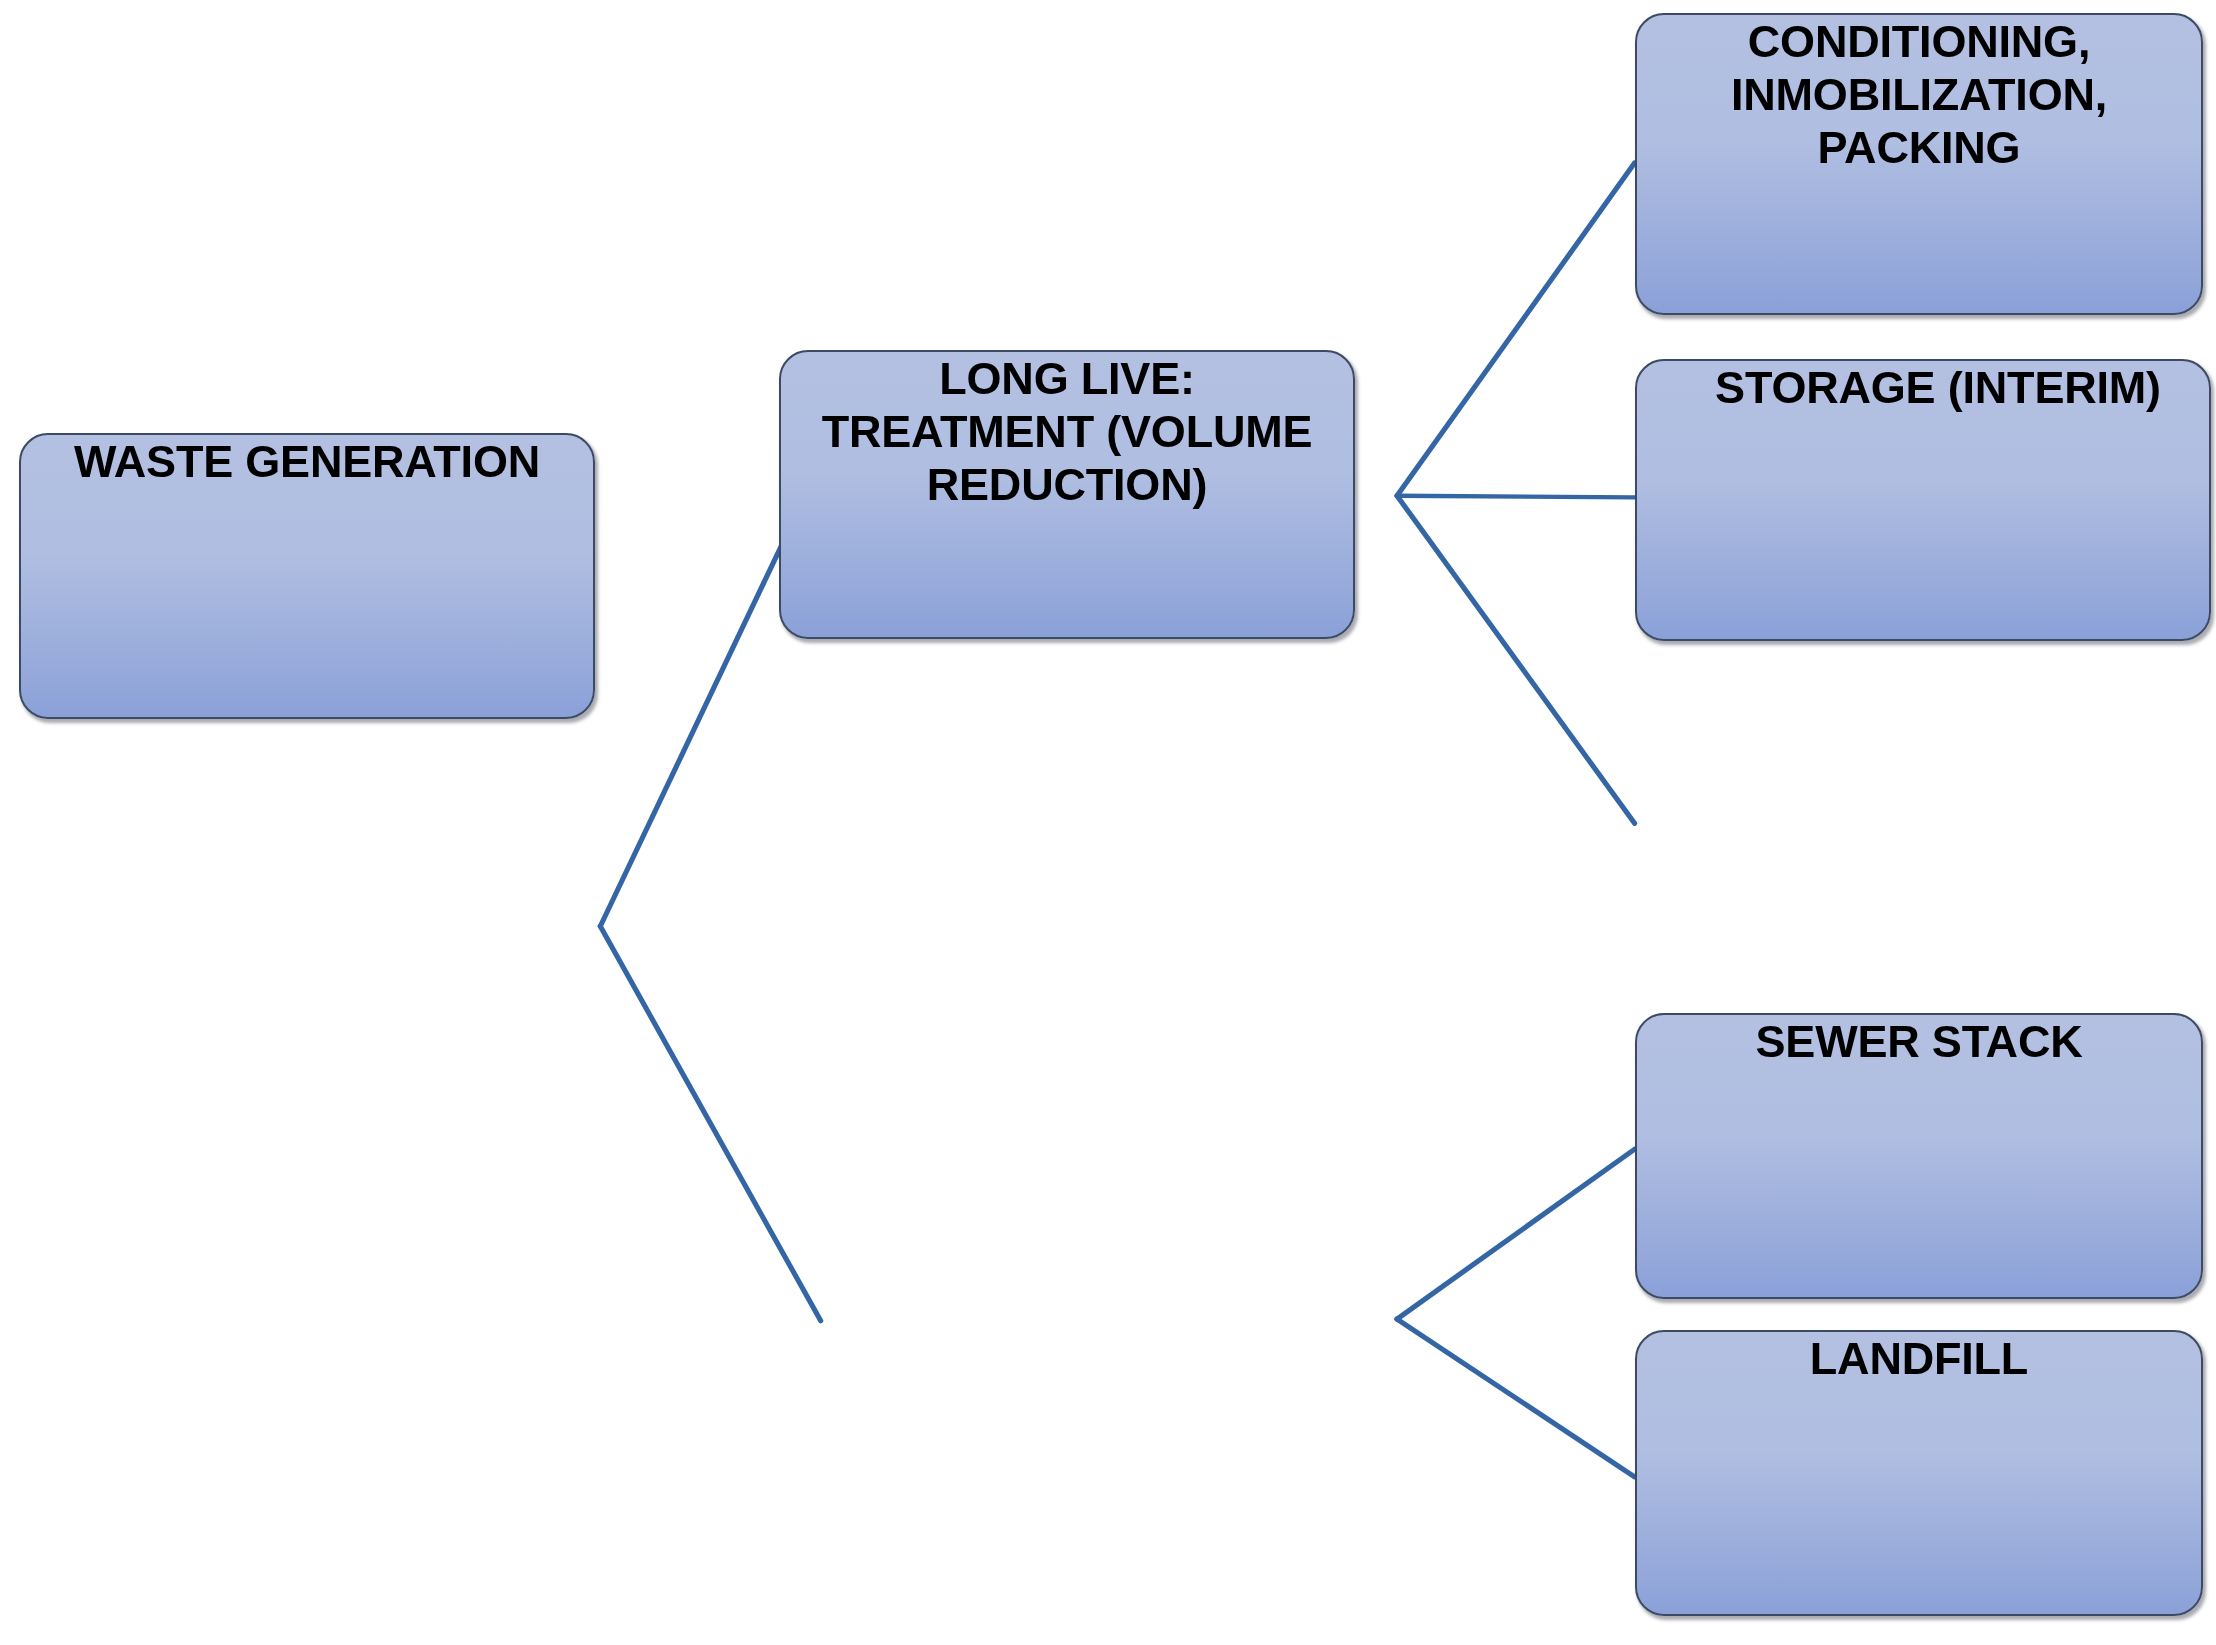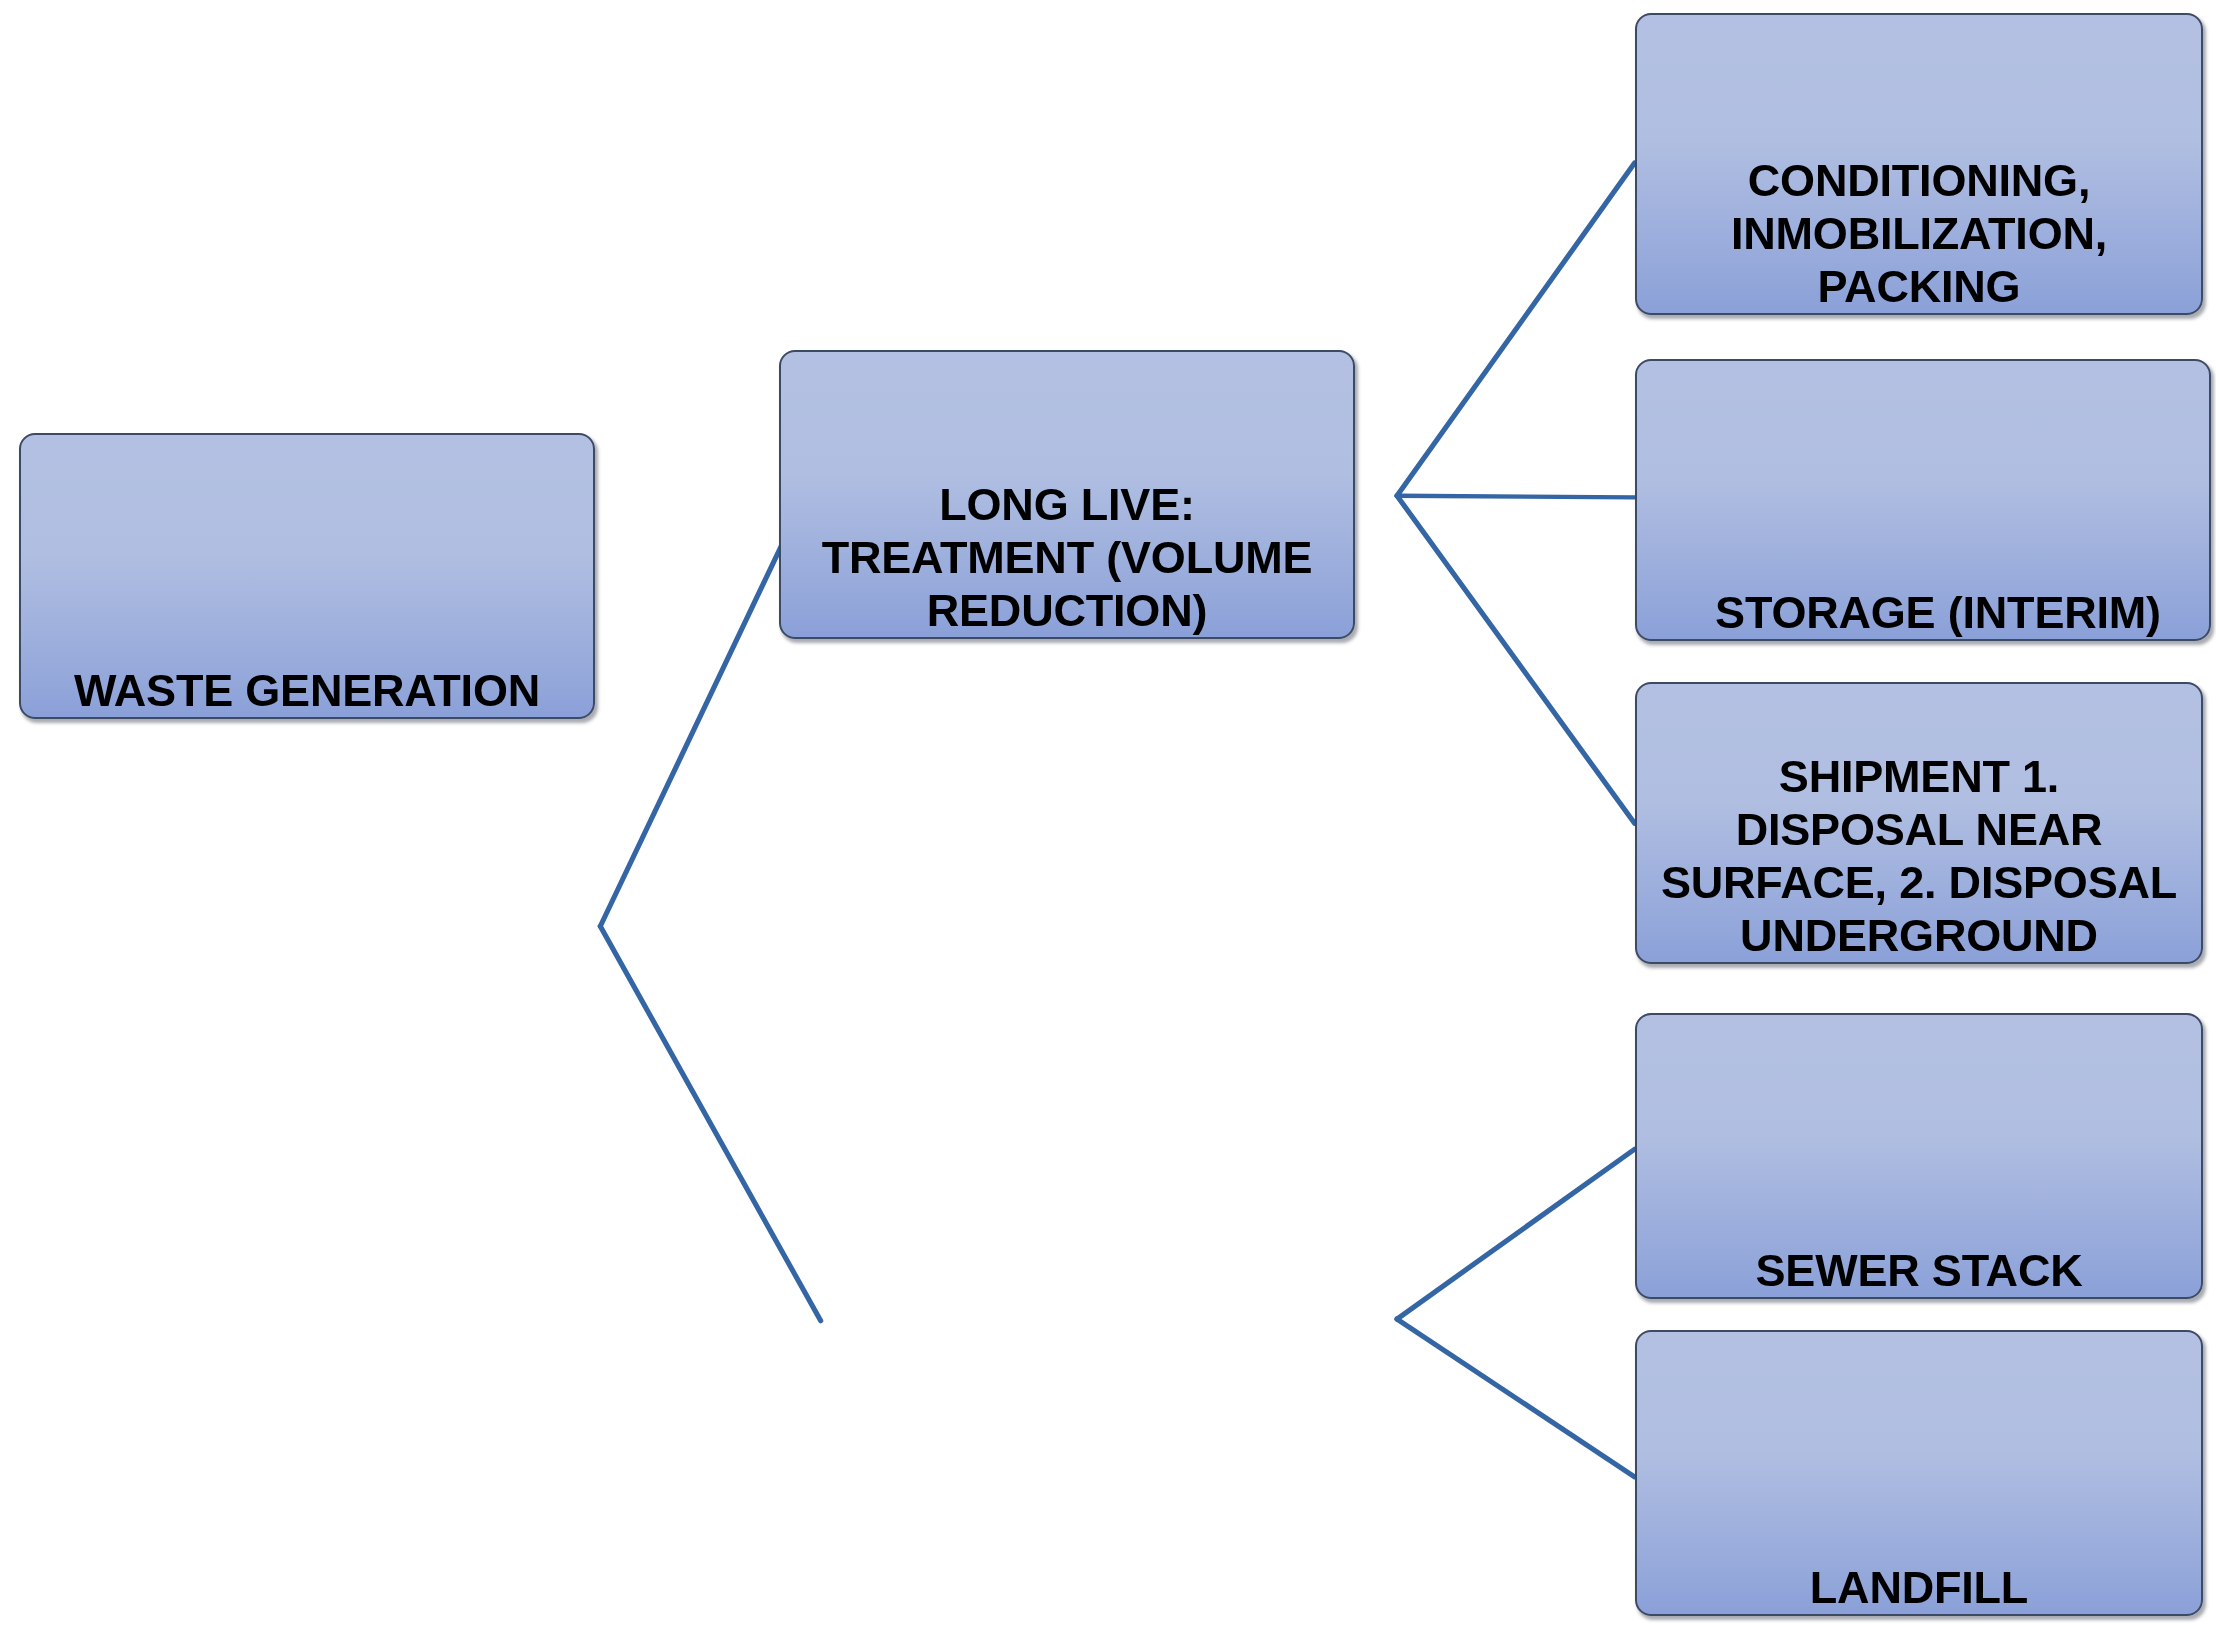--- a/index.html
+++ b/index.html
@@ -22,25 +22,25 @@
     left: 0;
     top: 0;
     width: 2216px;
     height: 1645px;
     pointer-events: none;
   }
   .node {
     position: absolute;
     box-sizing: border-box;
     display: flex;
-    align-items: flex-end;
+    align-items: flex-start;
     justify-content: center;
     text-align: center;
     border: 2.6px solid #3c4a63;
-    border-radius: 16px;
+    border-radius: 29px;
     background: linear-gradient(to bottom, #b3c0e2 0%, #b0bee1 42%, #93a7da 88%, #8aa0d8 100%);
     box-shadow: 2.6px 3.4px 3.4px rgba(30,35,50,0.38);
     color: #000000;
     font-weight: bold;
     letter-spacing: -0.2px;
     z-index: 2;
   }
   .node .label {
     display: block;
     width: 100%;
@@ -129,26 +129,20 @@
   <div class="node" id="node-conditioning">
     <span class="label">CONDITIONING,
 INMOBILIZATION,
 PACKING</span>
   </div>
 
   <div class="node" id="node-storage-interim">
     <span class="label">STORAGE (INTERIM)</span>
   </div>
 
-  <div class="node" id="node-shipment-disposal">
-    <span class="label">SHIPMENT 1.
-DISPOSAL NEAR
-SURFACE, 2. DISPOSAL
-UNDERGROUND</span>
-  </div>
 
   <div class="node" id="node-sewer-stack">
     <span class="label">SEWER STACK</span>
   </div>
 
   <div class="node" id="node-landfill">
     <span class="label">LANDFILL</span>
   </div>
 
 </div>

